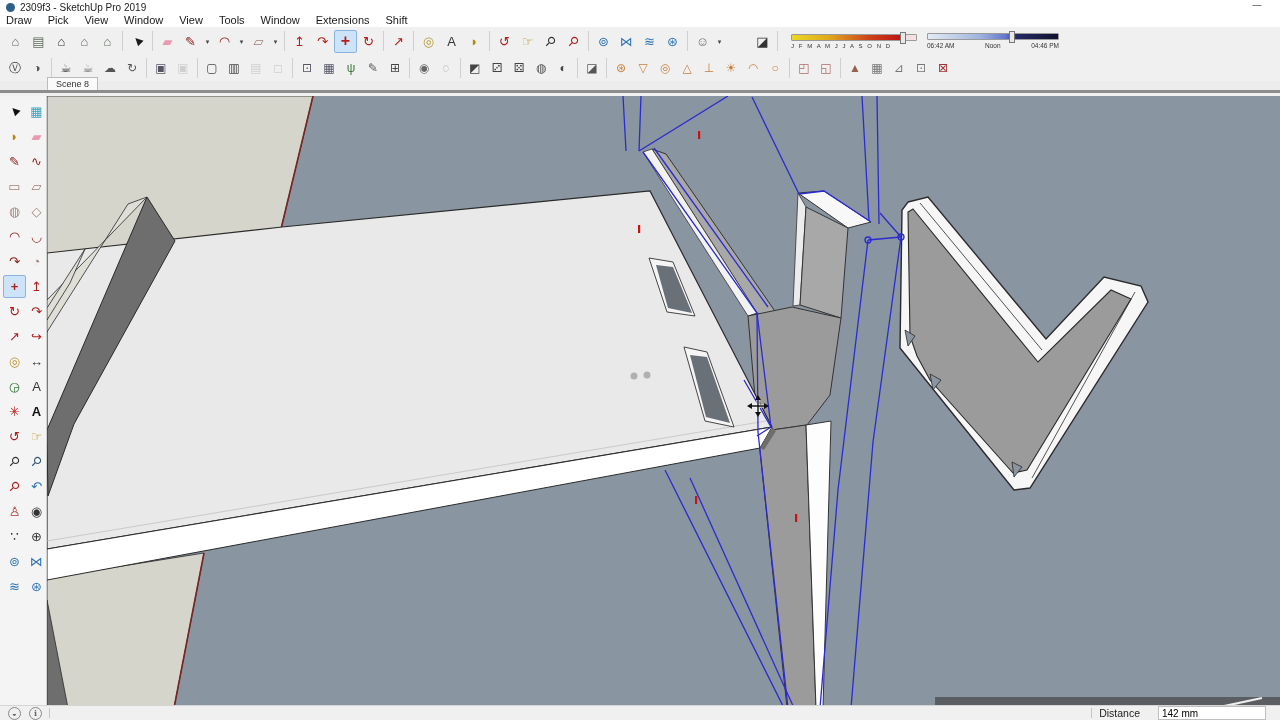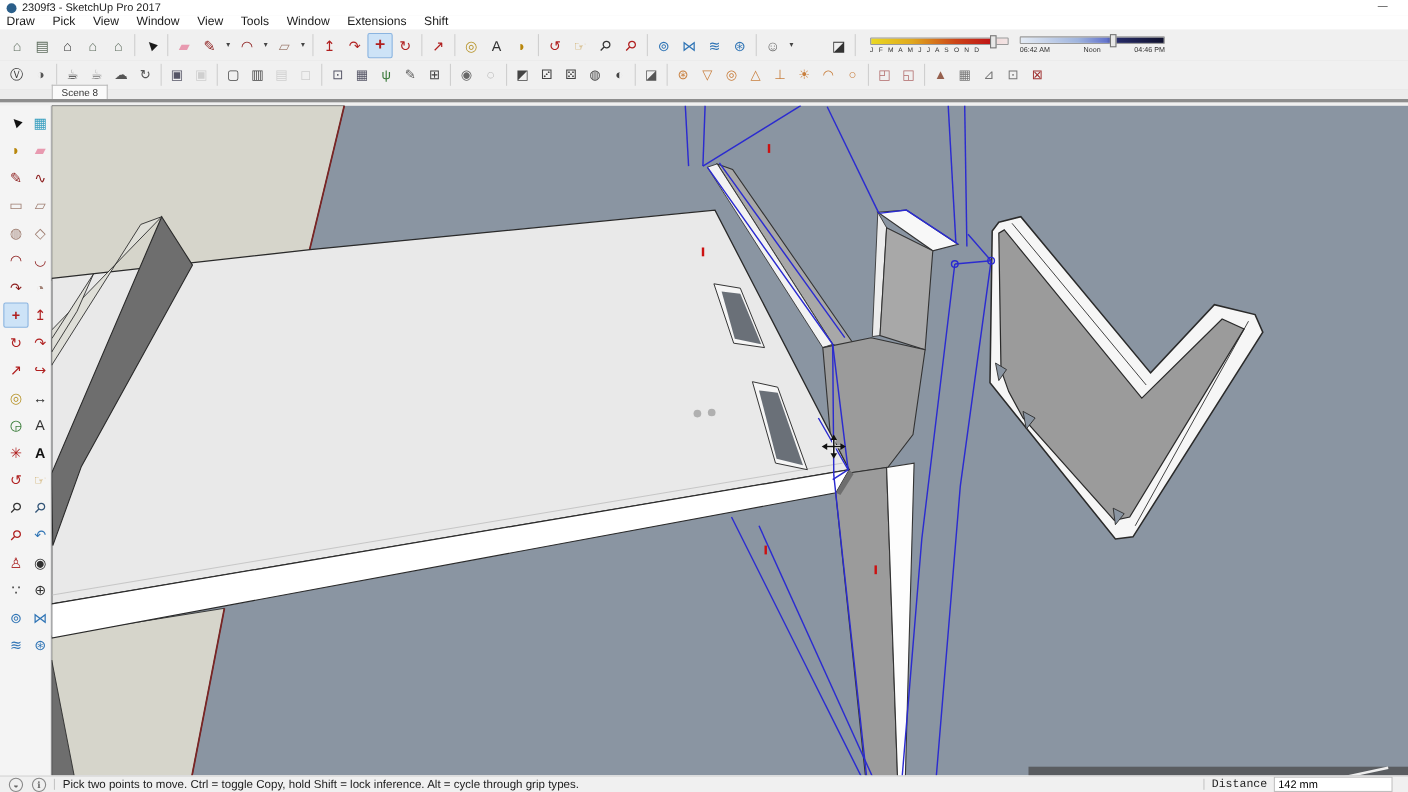--- a/index.html
+++ b/index.html
@@ -41,29 +41,29 @@
   #lefttoolbar .iconrow{display:grid;grid-template-columns:22px 22px;grid-auto-rows:25px;padding-left:2px;}
   #lefttoolbar .ticon{width:21px;height:21px;font-size:13px;margin:1px;}
   
   #viewport{left:47px;top:96px;width:1233px;height:609px;}
   
   #statusbar{left:0;top:705px;width:1280px;height:15px;background:#f0f0f0;border-top:1px solid #d5d5d5;display:flex;align-items:center;font-size:10.5px;color:#222;box-sizing:border-box;}
   .sicon{width:11px;height:11px;border:1px solid #888;border-radius:50%;font-size:8px;display:flex;align-items:center;justify-content:center;color:#666;margin-left:8px;flex:0 0 auto;}
   .sdiv{width:1px;height:10px;background:#c5c5c5;margin:0 7px;flex:0 0 auto;}
   #hint{white-space:nowrap;overflow:hidden;}
   #measure-wrap{margin-left:auto;display:flex;align-items:center;flex:0 0 auto;}
-  #measure-label{margin-right:6px;font-family:Liberation Mono, monospace;}
+  #measure-label{margin-right:18px;}
   #measure-value{width:100px;height:12px;border:1px solid #bfbfbf;background:#ffffff;font-size:10px;font-family:"Liberation Sans","DejaVu Sans",sans-serif;padding:0 3px;margin-right:14px;}
 </style>
 </head>
 <body>
 
 <div id="titlebar" class="abs">
   <span id="app-logo"></span>
-  <span>2309f3 - SketchUp Pro 2017</span>
+  <span>2309f3 - SketchUp Pro 2019</span>
   <span id="minimize">—</span>
 </div>
 
 <div id="menubar" class="abs">
   <span class="menu-item">Draw</span>
   <span class="menu-item">Pick</span>
   <span class="menu-item">View</span>
   <span class="menu-item">Window</span>
   <span class="menu-item">View</span>
   <span class="menu-item">Tools</span>
@@ -339,19 +339,18 @@
     <rect x="935" y="697" width="345" height="11" fill="var(--c-dark_band)"></rect>
     <path d="M1215,708 L1262,698" stroke="#eeeeee" stroke-width="2.2" fill="none"></path>
   </g>
 </svg>
 </div>
 
 <div id="statusbar" class="abs">
   <span class="sicon">◒</span>
   <span class="sicon">ℹ</span>
   <span class="sdiv"></span>
-  <span id="hint">Pick two points to move.  Ctrl = toggle Copy, hold Shift = lock inference. Alt = cycle through grip types.</span>
   <div id="measure-wrap">
     <span class="sdiv"></span>
     <span id="measure-label">Distance</span>
     <input id="measure-value" value="142 mm" style="">
   </div>
 </div>
 
 </body></html>

